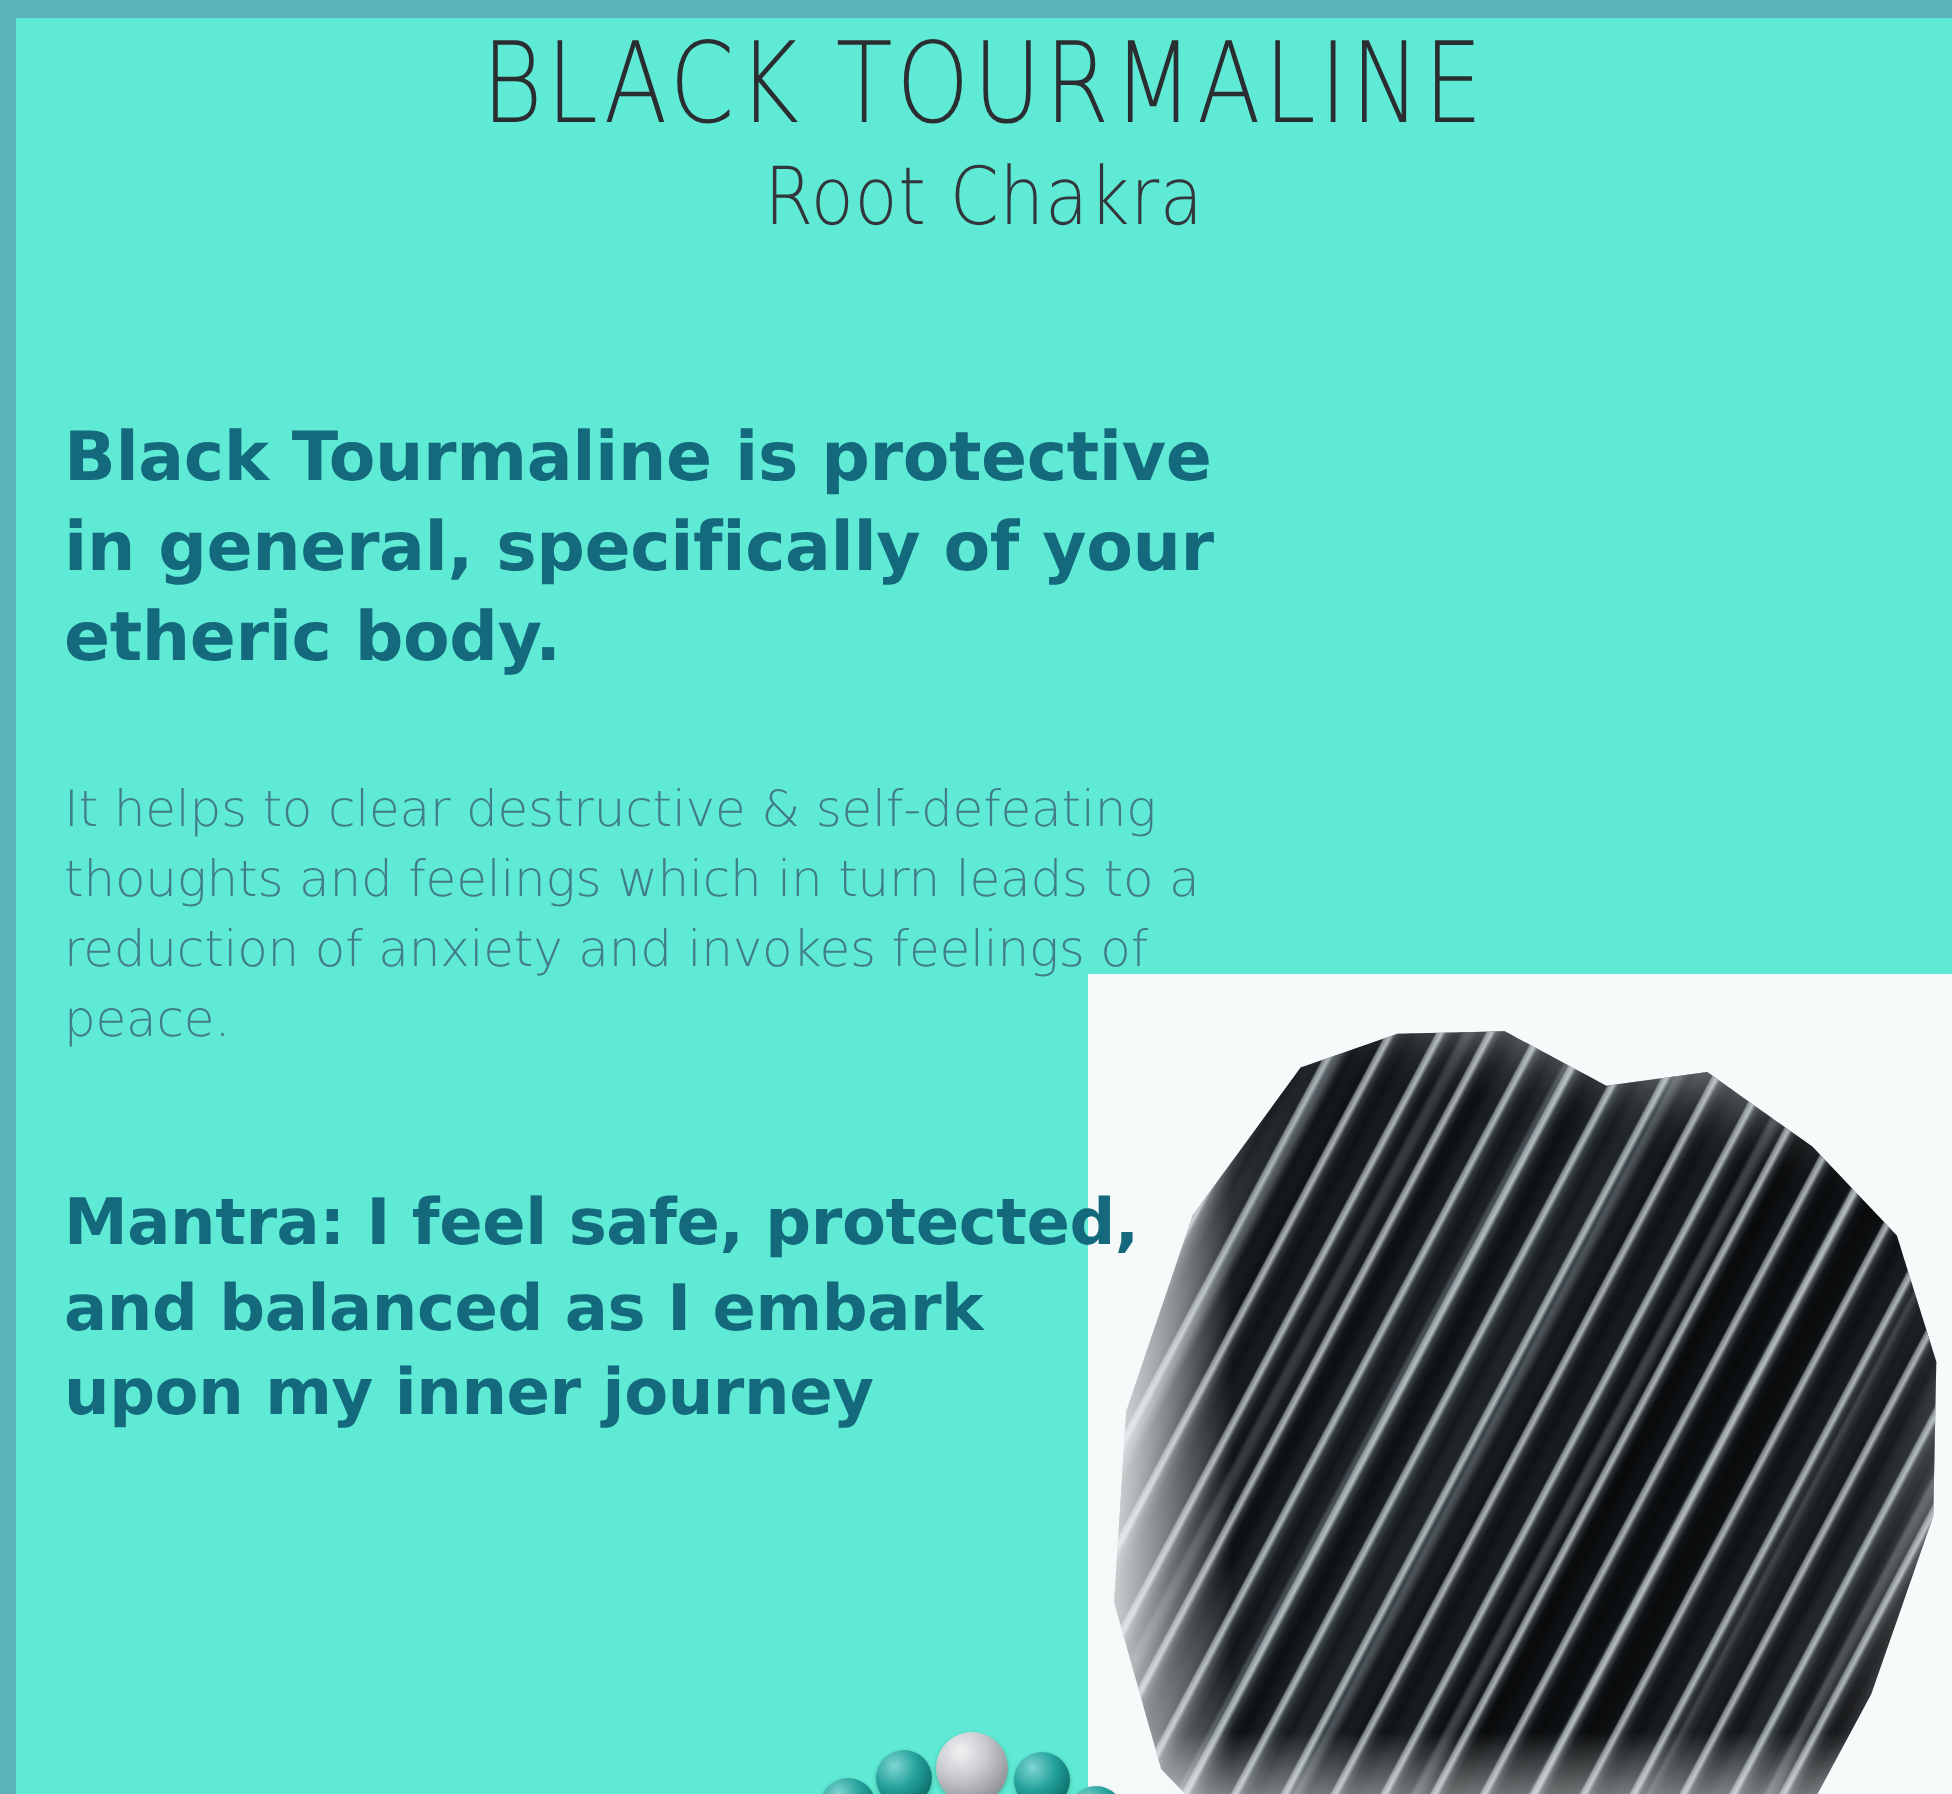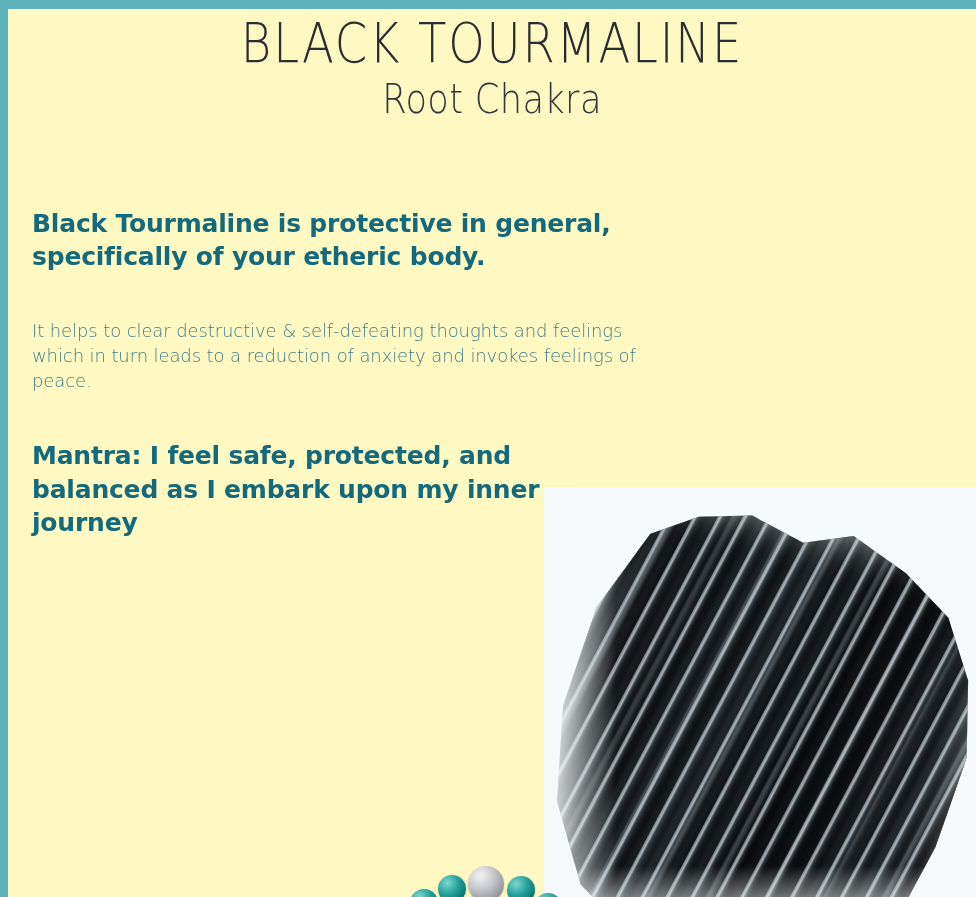--- a/index.html
+++ b/index.html
@@ -12,21 +12,21 @@
     height: 897px;
     background: #ffffff;
     font-family: "Liberation Sans", sans-serif;
     overflow: hidden;
   }
 
   .card {
     position: relative;
     width: 976px;
     height: 897px;
-    background: #fef9c3;
+    background: #5eead4;
     box-sizing: border-box;
     border-top: 9px solid #5cb3ba;
     border-left: 8px solid #5cb3ba;
     overflow: hidden;
   }
 
   
   .header {
     position: absolute;
     left: 0;
@@ -156,47 +156,47 @@
     left: 24px;
     top: 198px;
     width: 630px;
     z-index: 4;
   }
   p {
     margin: 0;
   }
   .lead {
     font-family: "DejaVu Sans", sans-serif;
-    font-size: 25px;
+    font-size: 34px;
     font-weight: 700;
     line-height: 1.33;
     color: #14697c;
     letter-spacing: -0.2px;
     max-width: 600px;
   }
   .body-text {
     font-family: "DejaVu Sans", sans-serif;
-    font-size: 18px;
+    font-size: 25px;
     font-weight: 300;
     line-height: 1.40;
     color: #417c88;
     letter-spacing: -0.1px;
   }
   .para-2 {
     margin-top: 44px;
     max-width: 625px;
   }
   .para-3 {
     margin-top: 42px;
     max-width: 585px;
   }
   .mantra {
-    margin-top: 46px;
-    font-family: "DejaVu Sans", sans-serif;
-    font-size: 25px;
+    margin-top: 63px;
+    font-family: "DejaVu Sans", sans-serif;
+    font-size: 32px;
     font-weight: 700;
     line-height: 1.34;
     color: #14697c;
     letter-spacing: -0.2px;
     max-width: 540px;
   }
 </style>
 </head>
 <body>
 

